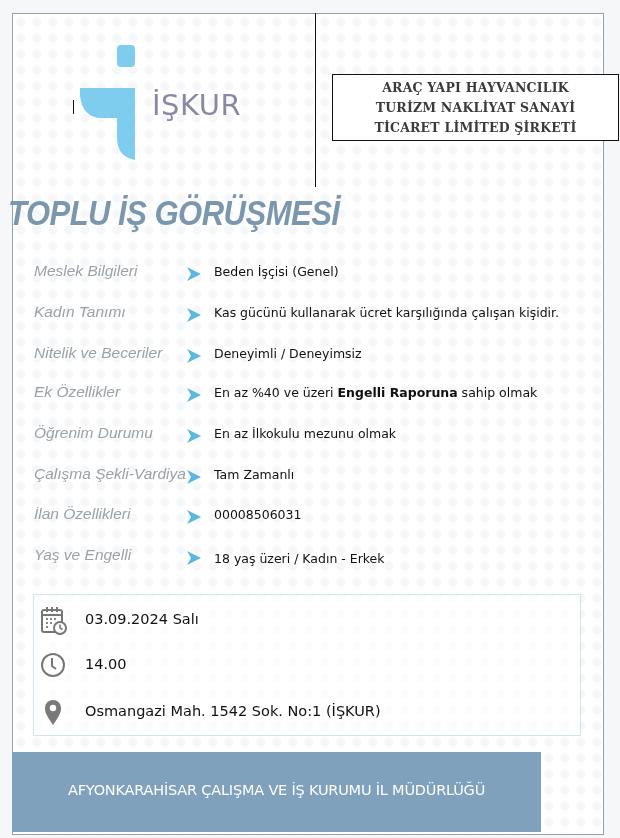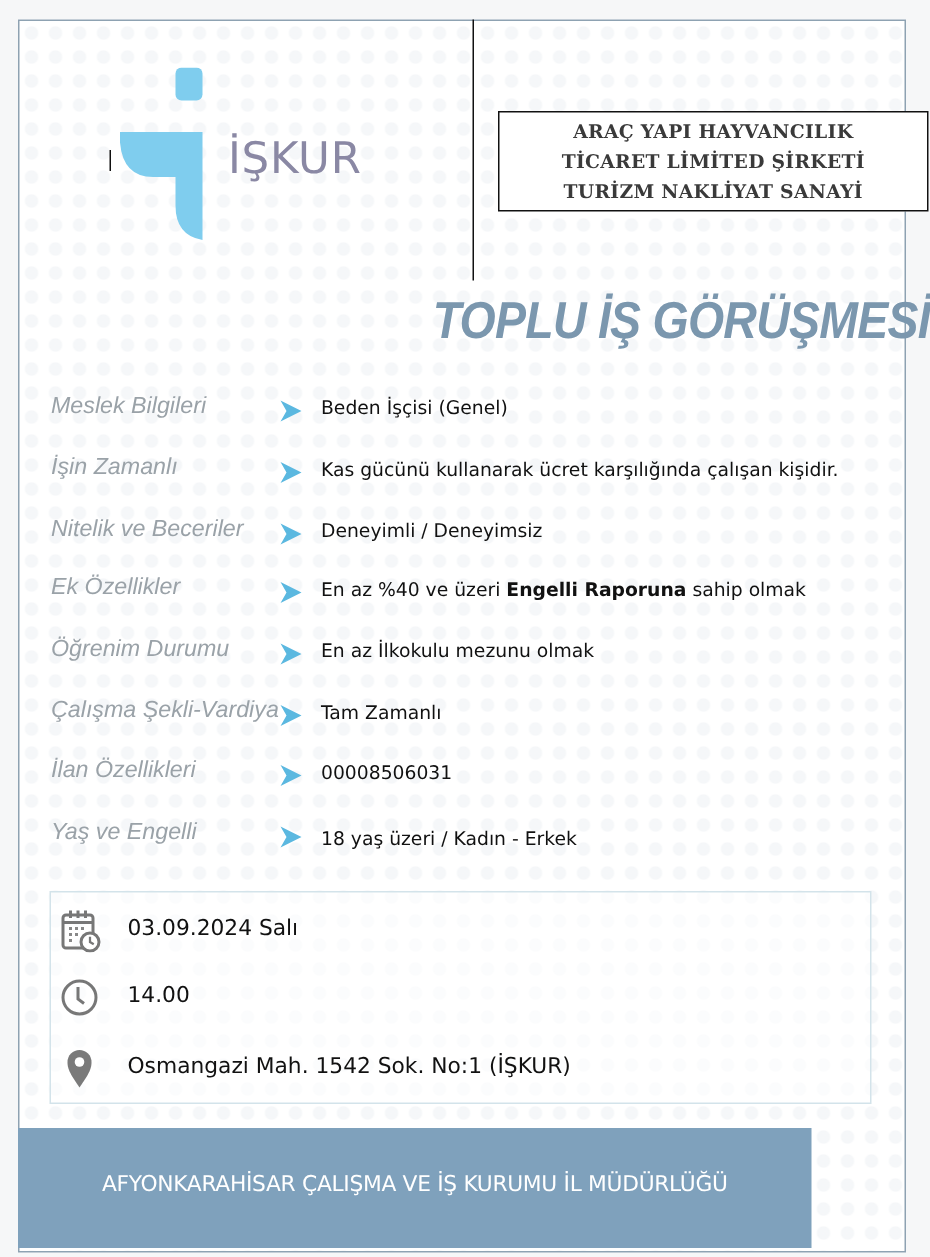--- a/index.html
+++ b/index.html
@@ -28,21 +28,21 @@
 
   .company-box {
     position: absolute; left: 332px; top: 74px; width: 287px; height: 67px;
     border: 1px solid #111; box-sizing: border-box; background: #fff;
     display: flex; flex-direction: column; align-items: center; justify-content: center;
     font-family: "DejaVu Serif", serif; font-weight: bold; font-size: 12.5px; color: #3a3a3a;
     line-height: 20px; letter-spacing: 0.2px;
   }
 
   .title {
-    position: absolute; left: 0; right: 0; top: 196px; text-align: right;
+    position: absolute; left: 0; right: 0; top: 196px; text-align: left;
     font-family: "Liberation Sans", sans-serif; font-weight: bold; font-style: italic;
     font-size: 31px; color: #7b97ae; letter-spacing: -0.5px;
   }
   .title span { display: inline-block; transform: scaleY(1.12); padding-left: 8px; }
   .row { position: absolute; left: 34px; height: 24px; width: 560px; }
   .row .label {
     position: absolute; left: 0; top: 0;
     font-family: "Liberation Sans", sans-serif; font-style: italic; font-size: 15.5px;
     color: #9aa2a8;
   }
@@ -85,35 +85,35 @@
 <div>
   <svg class="logo" viewBox="0 0 180 120">
     <rect x="37" y="0" width="18" height="22" rx="4" fill="#7fcdee"></rect>
     <path d="M0 43 L55 43 L55 115 Q37 112 37 92 L37 73 L22 73 Q2 73 0 50 Z" fill="#7fcdee"></path>
   </svg>
   <div class="logo-text">İŞKUR</div>
 </div>
 
 <div class="company-box">
   <div>ARAÇ YAPI HAYVANCILIK</div>
+  <div>TURİZM NAKLİYAT SANAYİ</div>
   <div>TİCARET LİMİTED ŞİRKETİ</div>
-  <div>TURİZM NAKLİYAT SANAYİ</div>
 </div>
 
 <div class="title"><span>TOPLU İŞ GÖRÜŞMESİ</span></div>
 
 <div class="row" style="top:262px;">
   <span class="label">Meslek Bilgileri</span>
   <svg class="arrow" viewBox="0 0 16 16">
       <path d="M1 1 L15 8 L1 15 L5 8 Z" fill="#5bb8e0"></path>
     </svg>
   <span class="value">Beden İşçisi (Genel)</span>
 </div>
 <div class="row" style="top:303px;">
-  <span class="label">İşin Zamanlı</span>
+  <span class="label">Kadın Tanımı</span>
   <svg class="arrow" viewBox="0 0 16 16">
       <path d="M1 1 L15 8 L1 15 L5 8 Z" fill="#5bb8e0"></path>
     </svg>
   <span class="value">Kas gücünü kullanarak ücret karşılığında çalışan kişidir.</span>
 </div>
 <div class="row" style="top:344px;">
   <span class="label">Nitelik ve Beceriler</span>
   <svg class="arrow" viewBox="0 0 16 16">
       <path d="M1 1 L15 8 L1 15 L5 8 Z" fill="#5bb8e0"></path>
     </svg>

